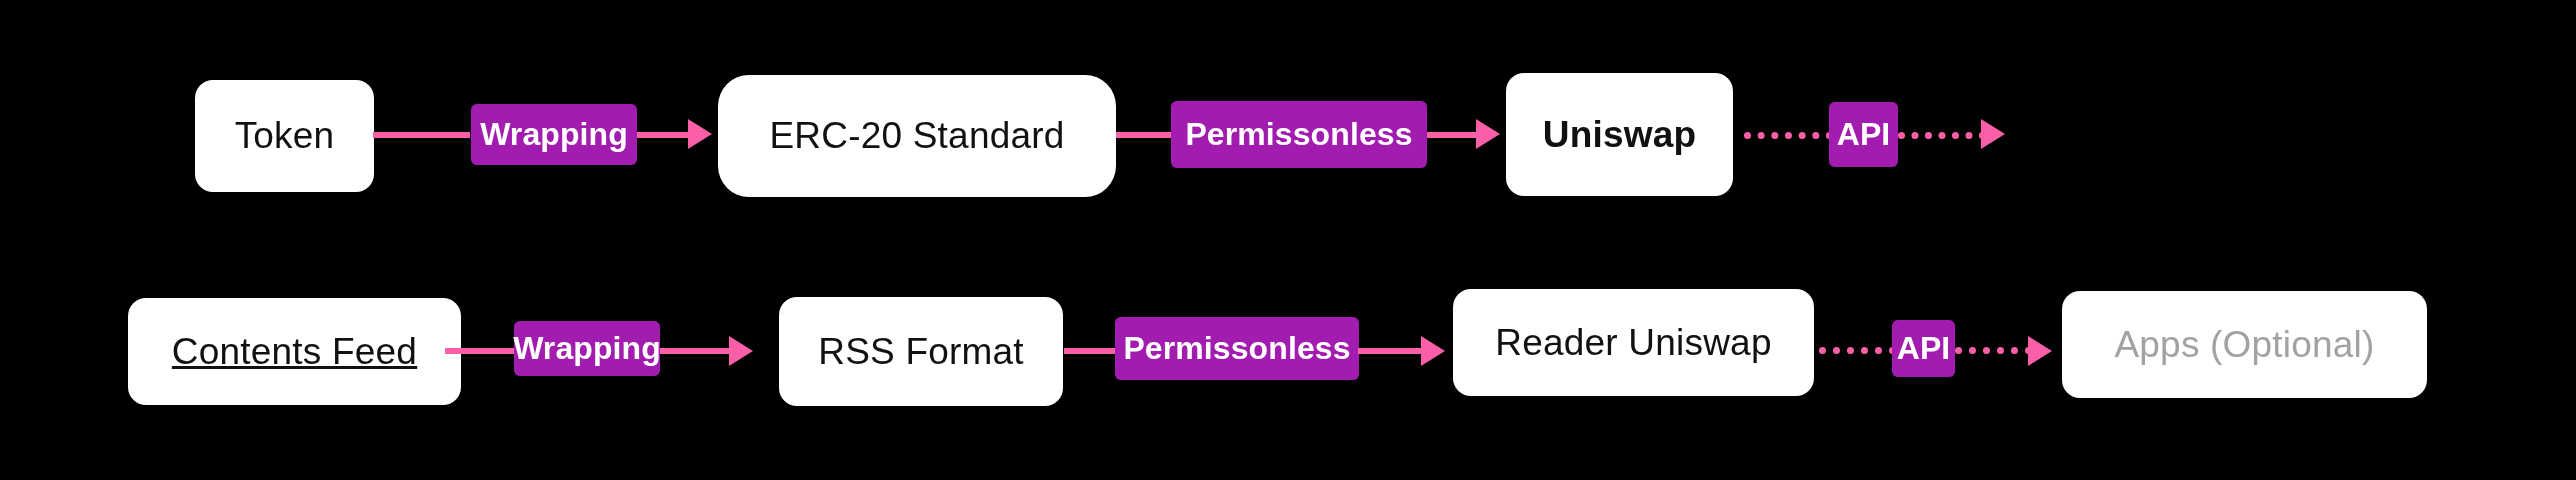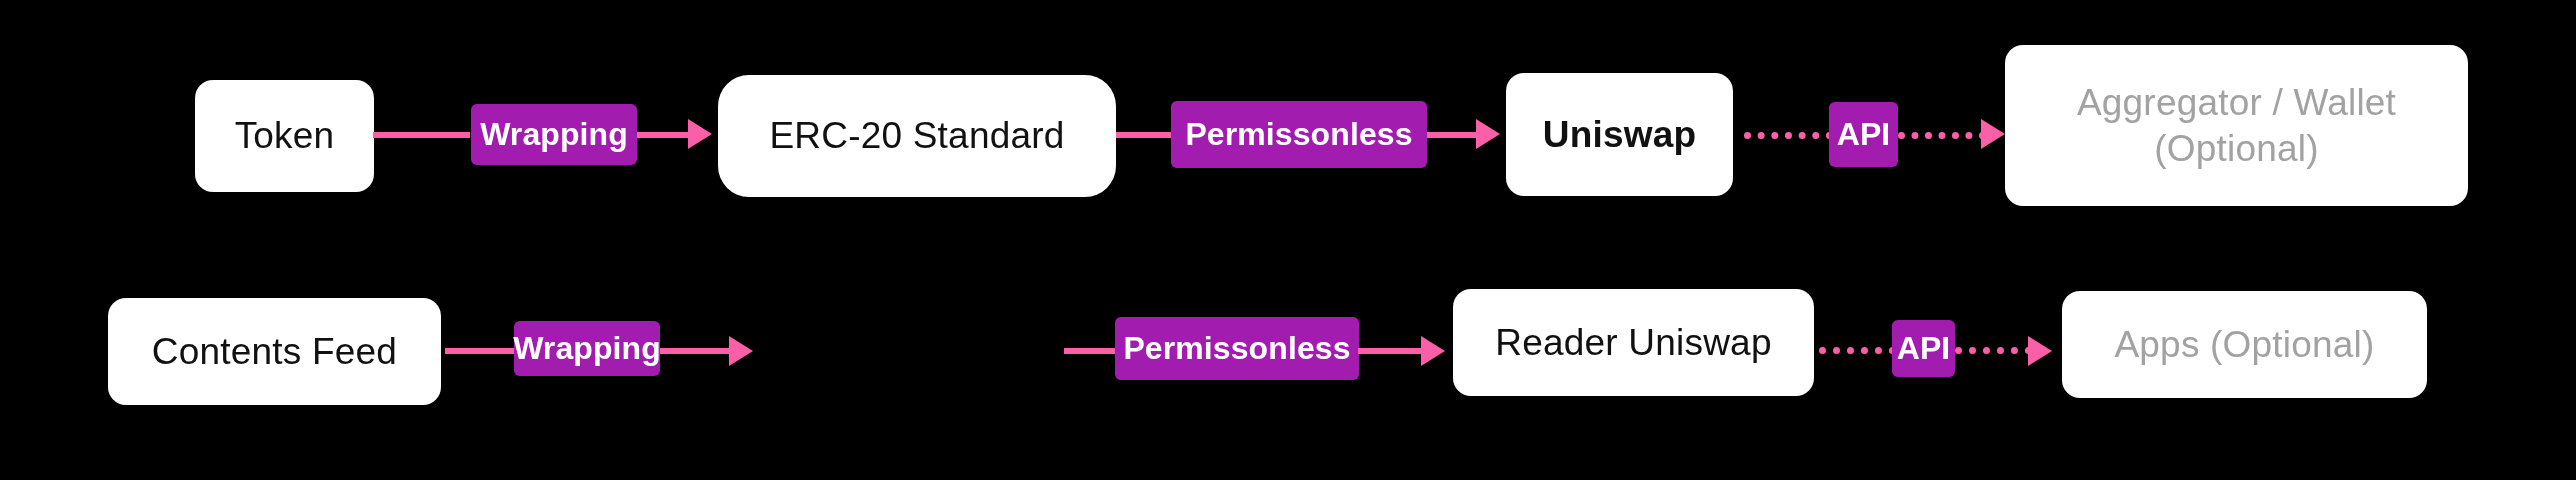--- a/index.html
+++ b/index.html
@@ -135,41 +135,40 @@
 
     <div class="conn dotted" style="left:1744px; top:132px; width:89px;"></div>
 
     <div class="edge-label" style="left:1829px; top:102px; width:69px; height:65px;">
       <span>API</span>
     </div>
 
     <div class="conn dotted" style="left:1898px; top:132px; width:88px;"></div>
     <div class="arrowhead" style="left:1981px; top:119px;"></div>
 
-    <div class="node optional" style="left:2005px; top:45px; width:463px; height:161px;">
-      <span class="node-text">Aggregator / Wallet
-(Optional)</span>
-    </div>
   </div>
 
   <div class="row row-2">
 
-    <div class="node" style="left:108px; top:54px; width:333px; height:107px;">
+    <div class="node" style="left:128px; top:54px; width:333px; height:107px;text-decoration:underline;">
       <span class="node-text">Contents Feed</span>
     </div>
 
     <div class="conn" style="left:445px; top:104px; width:73px;"></div>
 
     <div class="edge-label" style="left:514px; top:77px; width:146px; height:55px;">
       <span>Wrapping</span>
     </div>
 
     <div class="conn" style="left:660px; top:104px; width:71px;"></div>
     <div class="arrowhead" style="left:729px; top:92px;"></div>
 
+    <div class="node" style="left:779px; top:53px; width:284px; height:109px;">
+      <span class="node-text">RSS Format</span>
+    </div>
 
     <div class="conn" style="left:1064px; top:104px; width:55px;"></div>
 
     <div class="edge-label" style="left:1115px; top:73px; width:244px; height:63px;">
       <span>Permissonless</span>
     </div>
 
     <div class="conn" style="left:1358px; top:104px; width:65px;"></div>
     <div class="arrowhead" style="left:1421px; top:92px;"></div>
 

